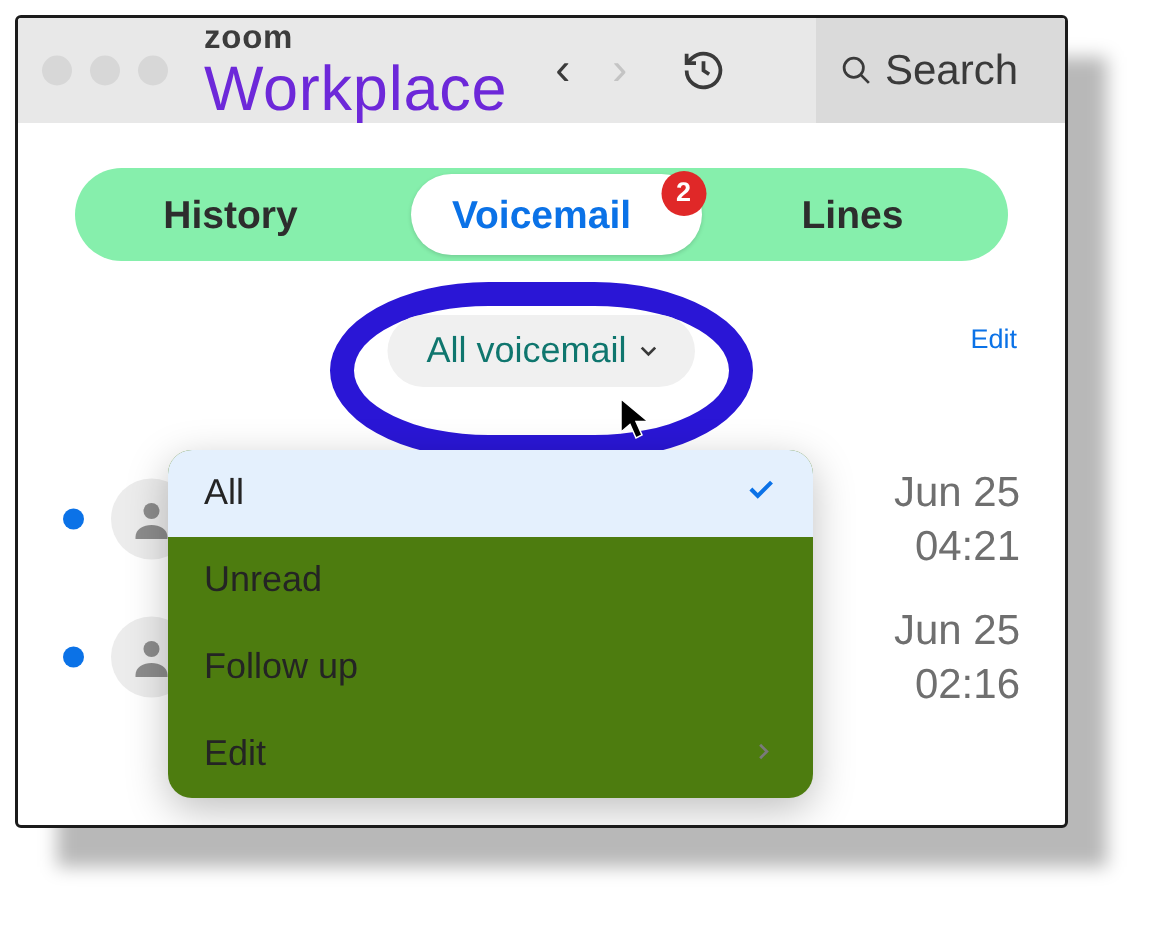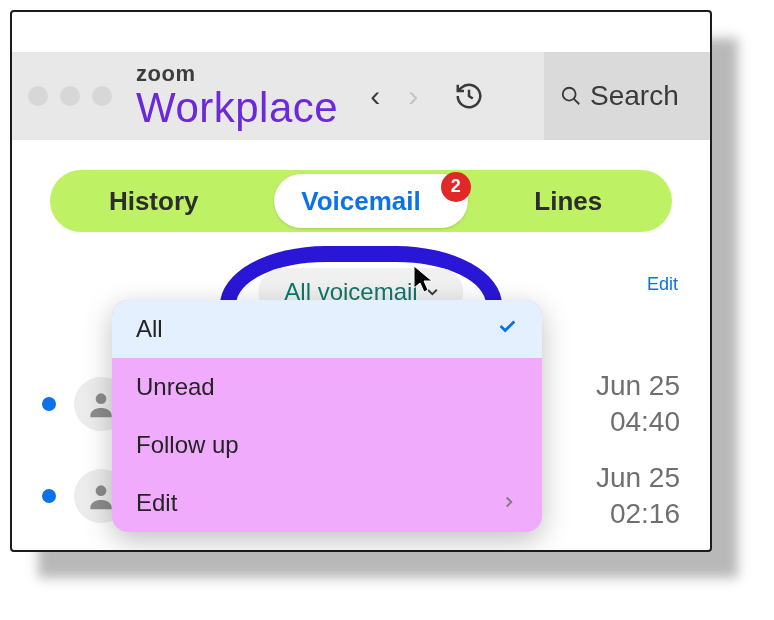--- a/index.html
+++ b/index.html
@@ -1,56 +1,56 @@
 <!DOCTYPE html>
 <html><head>
 <meta charset="utf-8">
 <style>
   html,body{margin:0;padding:0;font-family:-apple-system,BlinkMacSystemFont,"Segoe UI",Helvetica,Arial,sans-serif;}
   body{background:#fff;width:774px;height:620px;overflow:hidden;}
   .outer{position:relative;width:774px;height:620px;}
   .shadow{position:absolute;left:38px;top:38px;width:700px;height:540px;background:rgba(0,0,0,0.28);filter:blur(6px);}
   .window{position:absolute;left:10px;top:10px;width:698px;height:538px;background:#fff;border:2px solid #1b1b1b;border-radius:4px;overflow:hidden;}
   
-  .titlebar{height:88px;background:#e8e8e8;display:flex;align-items:center;padding:0 0 0 16px;gap:4px;position:relative;margin-top:40px;}
+  .titlebar{height:70px;background:#e8e8e8;display:flex;align-items:center;padding:0 0 0 16px;gap:4px;position:relative;}
   .traffic{display:flex;gap:12px;margin-right:20px;}
   .traffic-dot{width:20px;height:20px;border-radius:50%;background:#d7d7d7;}
   .brand{display:flex;flex-direction:column;line-height:1;}
   .brand-zoom{font-size:22px;font-weight:700;letter-spacing:0.5px;color:#3c3c3c;}
   .brand-wp{font-size:42px;font-weight:400;color:#6d28d9;margin-top:2px;letter-spacing:0.5px;}
   .nav-arrows{display:flex;align-items:center;gap:28px;margin-left:28px;}
   .arrow{font-size:30px;color:#3b3b3b;line-height:1;}
   .arrow.dim{color:#c4c4c4;}
   .history-icon{margin-left:32px;display:flex;align-items:center;justify-content:center;}
   .history-icon svg{width:30px;height:30px;stroke:#3a3a3a;fill:none;stroke-width:2;}
   .search{position:absolute;right:0;top:0;bottom:0;width:150px;background:#dadada;display:flex;align-items:center;gap:8px;padding-left:16px;}
   .search span.label{font-size:28px;color:#3a3a3a;}
   .search svg{width:22px;height:22px;stroke:#3a3a3a;fill:none;stroke-width:2;}
   
   .content{position:relative;padding:30px 30px 0 30px;}
-  .tabs{position:relative;background:#bef264;border-radius:40px;height:62px;display:flex;align-items:center;margin:0 8px;}
+  .tabs{position:relative;background:#86efac;border-radius:40px;height:62px;display:flex;align-items:center;margin:0 8px;}
   .tab{flex:1;text-align:center;font-size:26px;font-weight:700;color:#2d2d2d;position:relative;}
   .tab.active{color:#0b72e7;}
   .tab-pill{position:absolute;left:224px;top:4px;width:194px;height:54px;background:#fff;border-radius:40px;box-shadow:0 1px 3px rgba(0,0,0,0.15);}
   .badge{position:absolute;right:-6px;top:-14px;min-width:30px;height:30px;background:#e02828;color:#fff;border-radius:50%;font-size:18px;font-weight:700;display:flex;align-items:center;justify-content:center;}
   
   .filter-row{position:relative;margin-top:36px;height:50px;}
   .filter-btn{position:absolute;left:50%;transform:translateX(-50%);background:#f0f0f0;border-radius:28px;height:48px;padding:0 22px 0 26px;display:flex;align-items:center;gap:6px;font-size:24px;color:#0f766e;}
   .filter-btn svg{width:18px;height:18px;stroke:#3a3a3a;fill:none;stroke-width:2.5;}
   .highlight-ring{position:absolute;left:50%;transform:translateX(-50%);top:-22px;width:250px;height:86px;border:16px solid #2a16d6;border-radius:60%/80%;pointer-events:none;}
   .edit-link{position:absolute;right:2px;top:6px;font-size:18px;color:#0b72e7;}
   
   .rows{margin-top:40px;position:relative;}
   .row{display:flex;align-items:center;height:92px;gap:18px;}
   .blue-dot{width:14px;height:14px;background:#0b72e7;border-radius:50%;}
   .avatar{width:54px;height:54px;border-radius:50%;background:#ececec;display:flex;align-items:center;justify-content:center;}
   .avatar svg{width:32px;height:32px;fill:#8c8c8c;}
   .row-meta{margin-left:auto;text-align:right;color:#6f6f6f;font-size:28px;line-height:1.3;}
   
-  .dropdown{position:absolute;left:100px;top:288px;width:430px;background:#f0abfc;border-radius:16px;box-shadow:0 8px 28px rgba(0,0,0,0.25);overflow:hidden;}
+  .dropdown{position:absolute;left:100px;top:288px;width:430px;background:#4d7c0f;border-radius:16px;box-shadow:0 8px 28px rgba(0,0,0,0.25);overflow:hidden;}
   .dd-item{height:58px;display:flex;align-items:center;padding:0 24px;font-size:24px;color:#242424;position:relative;}
   .dd-item.selected{background:#e4f0fd;}
   .dd-check{margin-left:auto;color:#0b72e7;}
   .dd-chevron{margin-left:auto;color:#7a7a7a;}
   
   .cursor{position:absolute;left:400px;top:252px;width:24px;height:30px;pointer-events:none;}
   .cursor svg{width:24px;height:30px;}
 </style>
 </head>
 <body>
@@ -115,21 +115,21 @@
         <div class="row">
           <div class="blue-dot"></div>
           <div class="avatar">
             <svg viewBox="0 0 24 24">
                 <circle cx="12" cy="8" r="4"></circle>
                 <path d="M4 21c0-4 4-6 8-6s8 2 8 6v1H4z"></path>
               </svg>
           </div>
           <div class="row-meta">
             <div>Jun 25</div>
-            <div>04:40</div>
+            <div>04:21</div>
           </div>
         </div>
         <div class="row">
           <div class="blue-dot"></div>
           <div class="avatar">
             <svg viewBox="0 0 24 24">
                 <circle cx="12" cy="8" r="4"></circle>
                 <path d="M4 21c0-4 4-6 8-6s8 2 8 6v1H4z"></path>
               </svg>
           </div>

